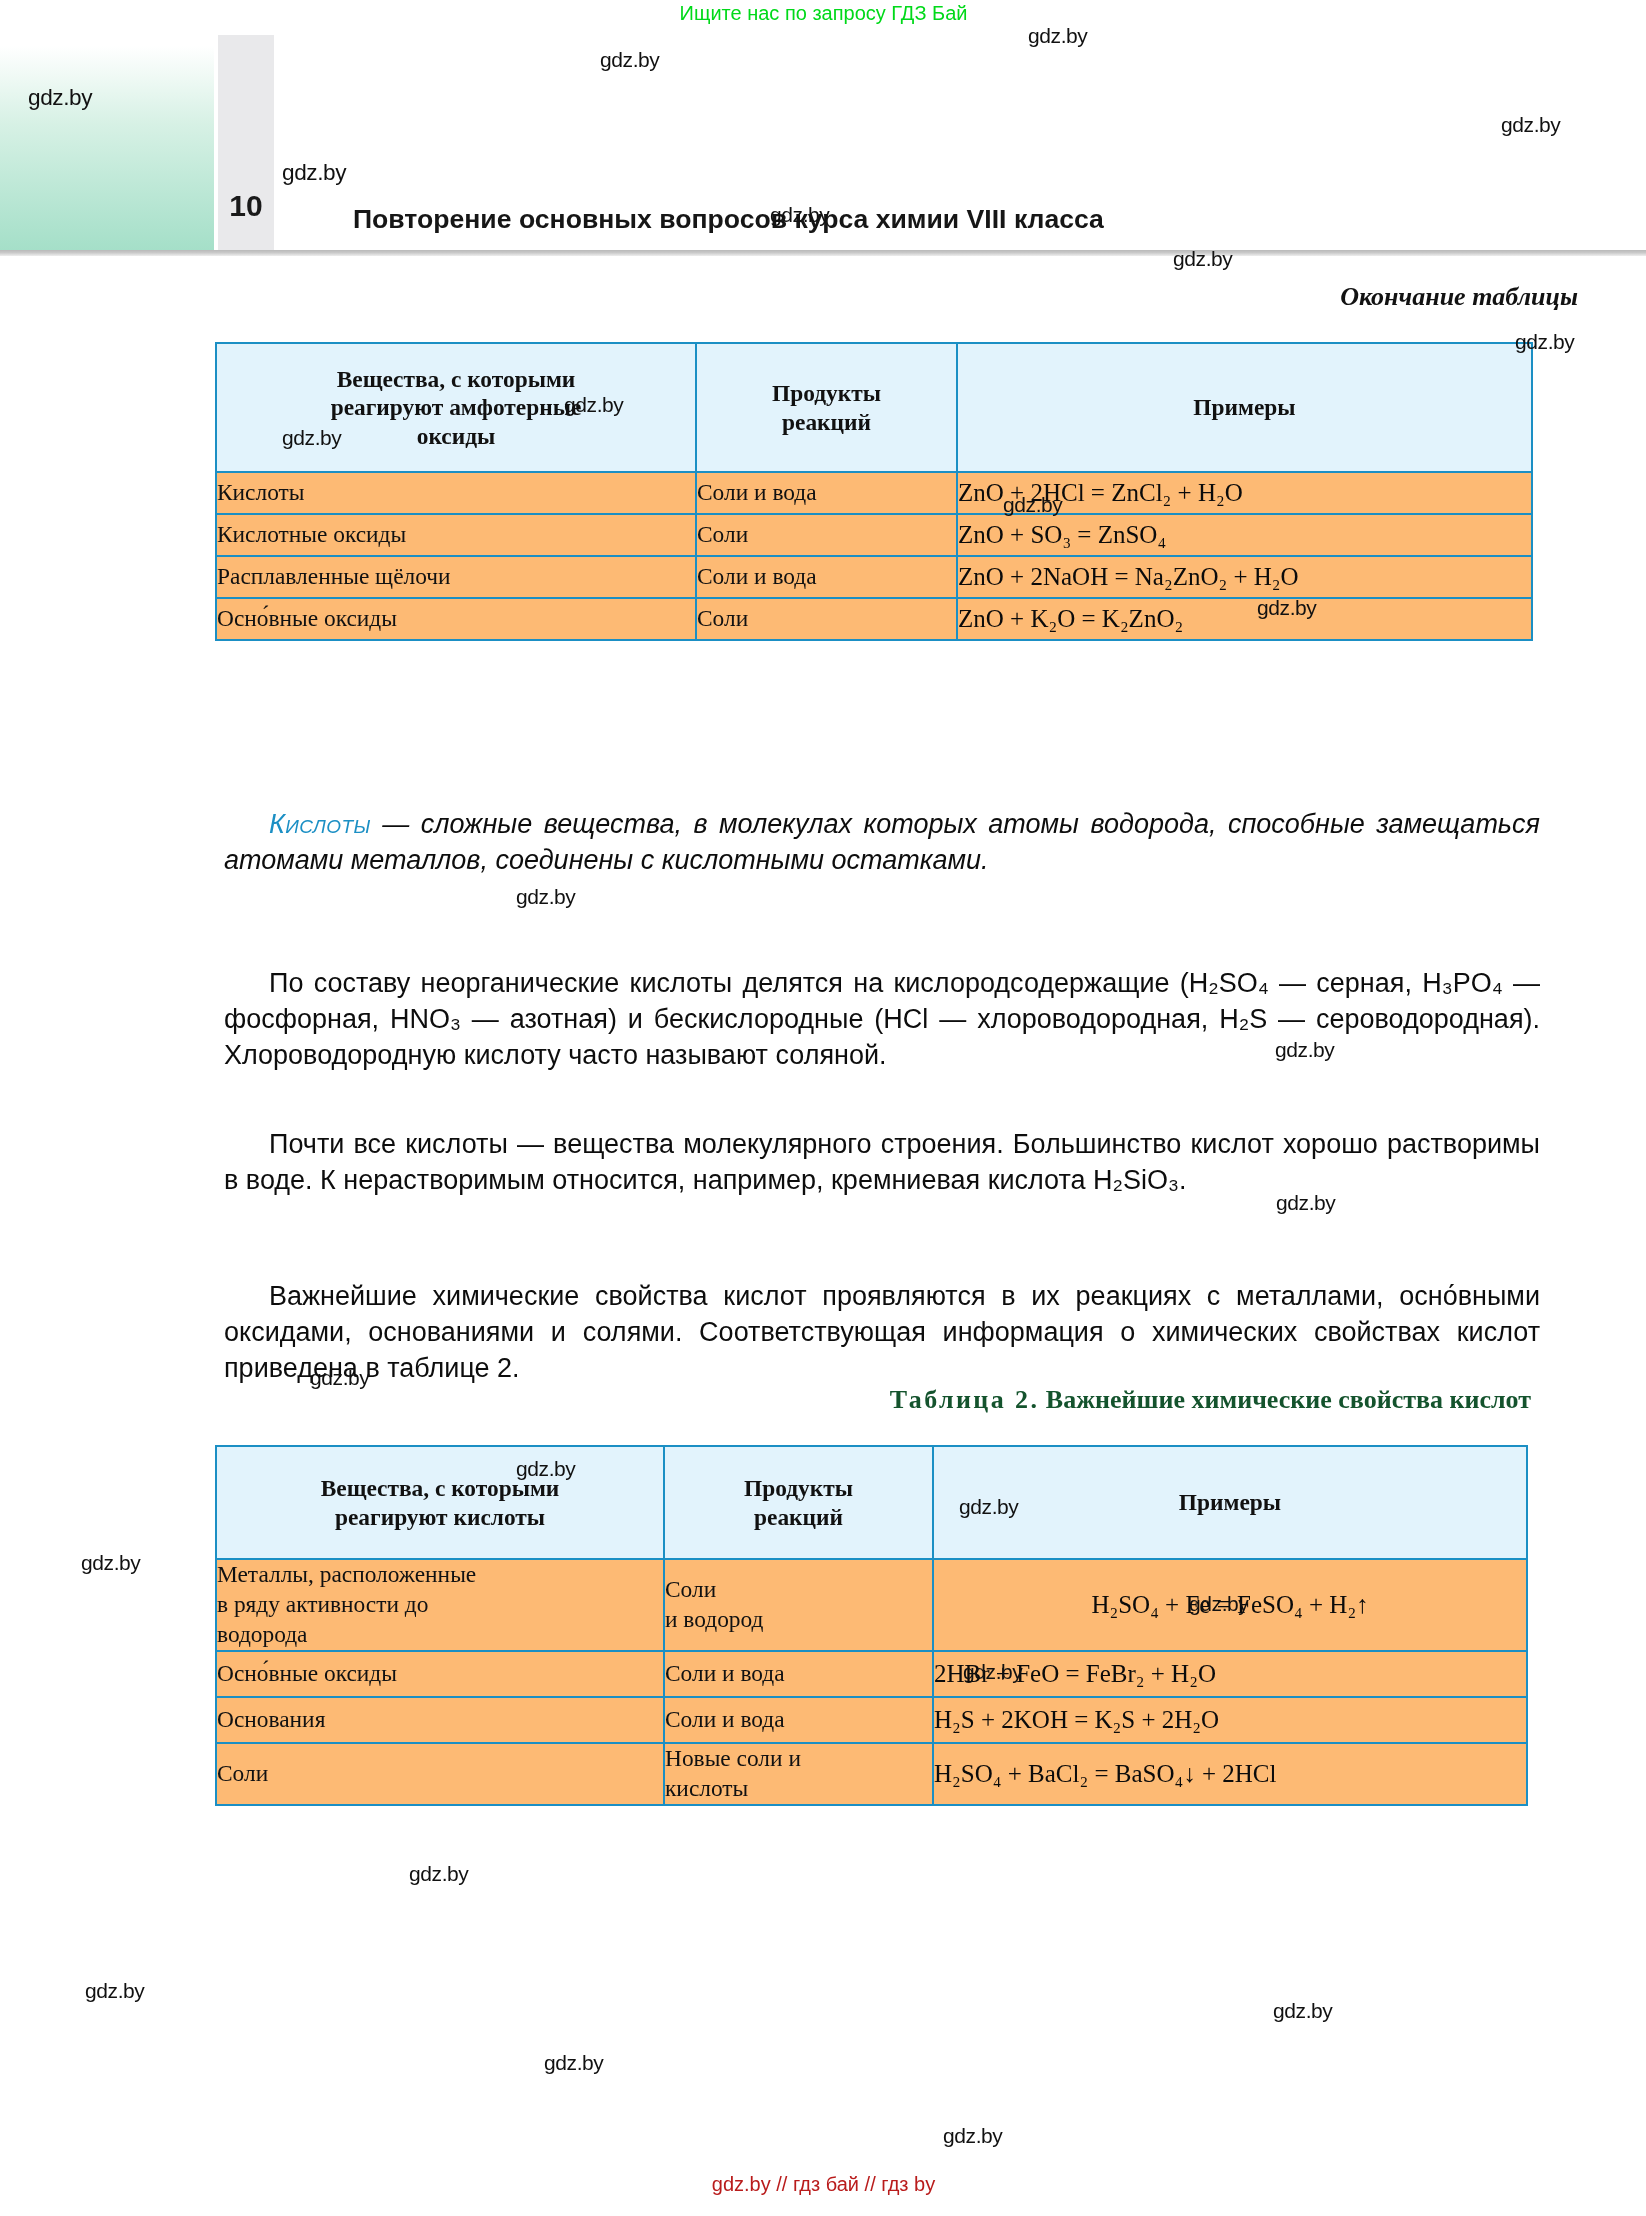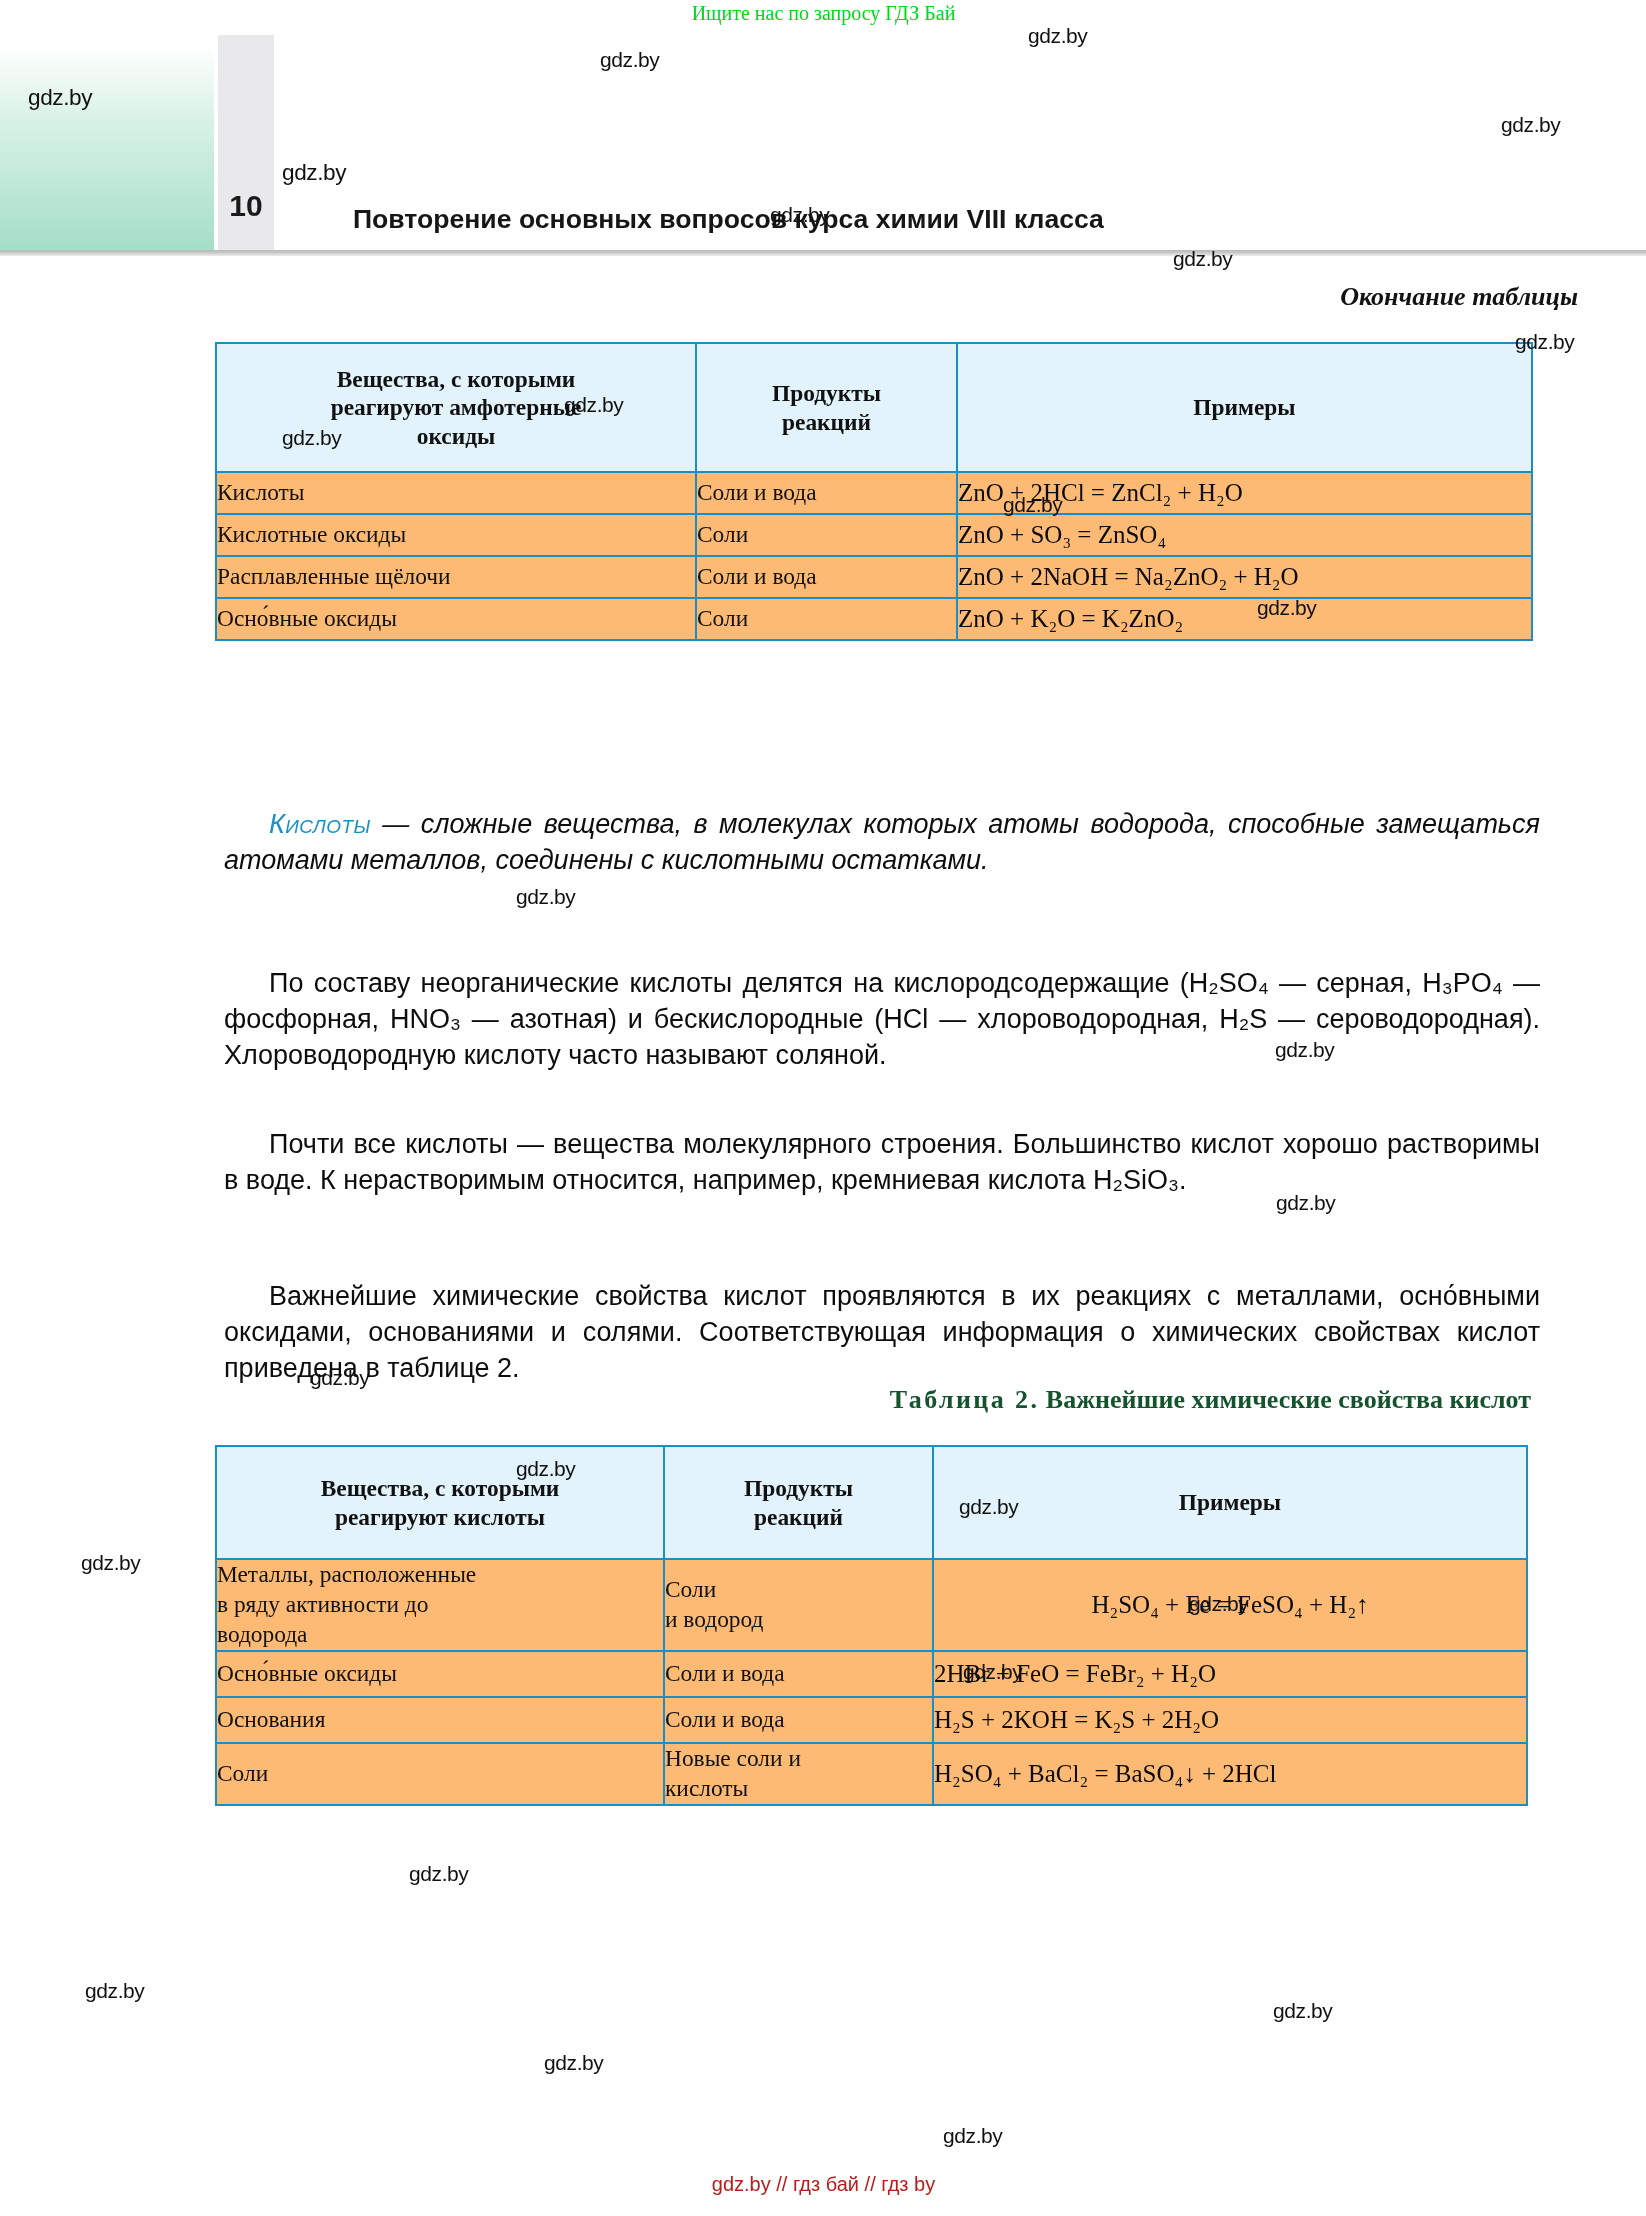--- a/index.html
+++ b/index.html
@@ -24,21 +24,21 @@
     letter-spacing: -0.4px;
   }
 
   
   #promo-banner {
     position: absolute;
     top: 1.6px;
     left: 0;
     width: 1647px;
     text-align: center;
-    font-family: Liberation Serif, serif;
+    font-family: Liberation Sans, sans-serif;
     font-size: 20px;
     color: #00d919;
     white-space: nowrap;
   }
 
   
   #header-green-block {
     position: absolute;
     left: 0;
     top: 17.7px;

